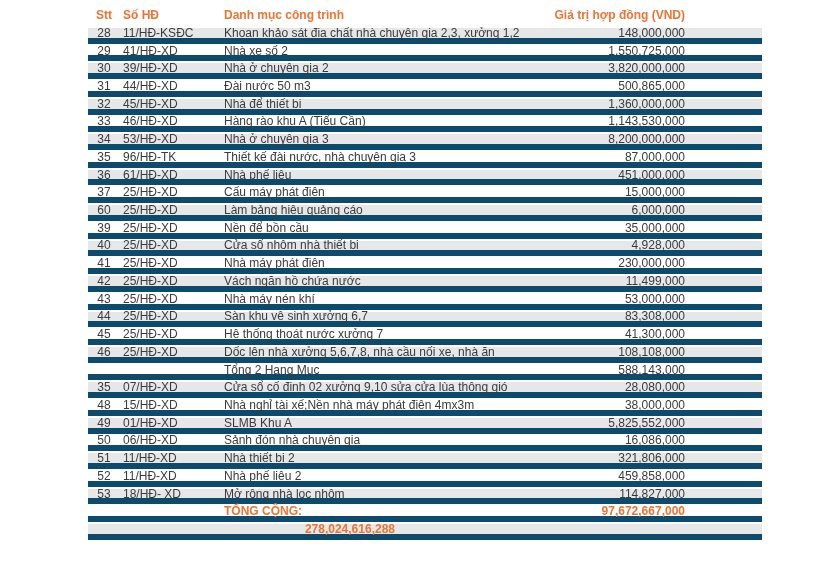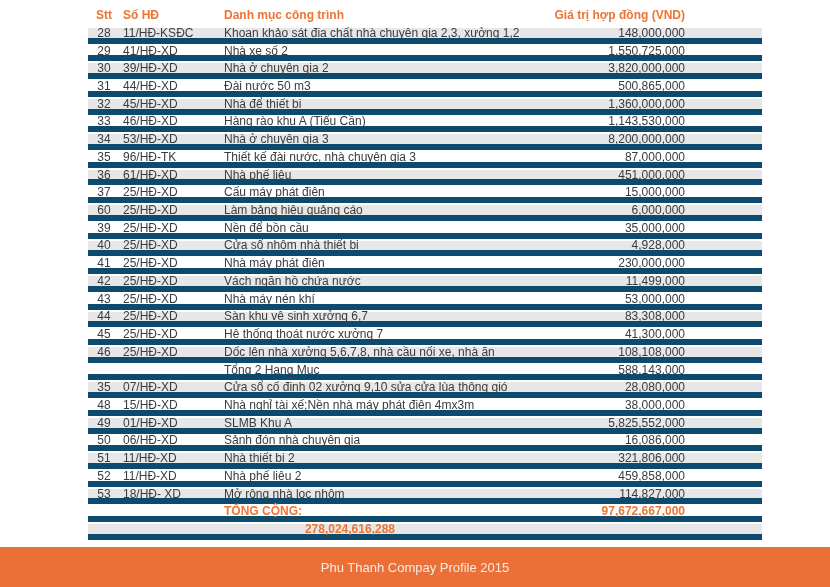--- a/index.html
+++ b/index.html
@@ -274,17 +274,14 @@
   </div>
         <div class="row striped total">
     <div class="c-stt"></div>
     <div class="c-so"></div>
     <div class="c-gt">278,024,616,288</div>
     <div class="c-sp"></div>
   </div>
       </div>
   </div>
 
-  <div class="footer">
-    <span>Phu Thanh Compay Profile 2015</span>
-  </div>
 
 </div>
 
 </body></html>

